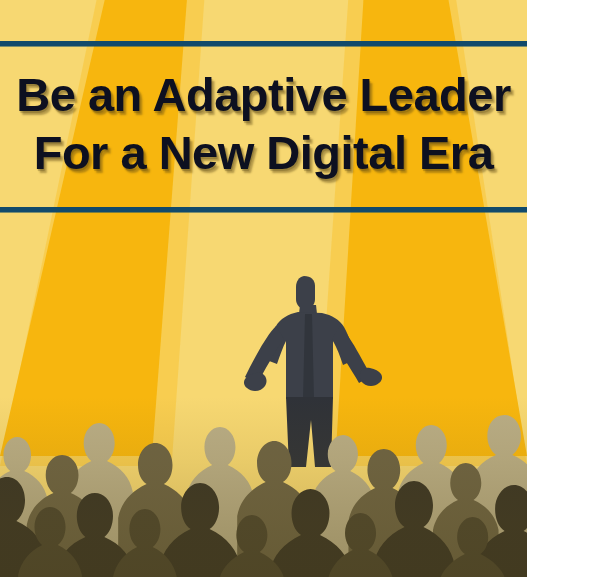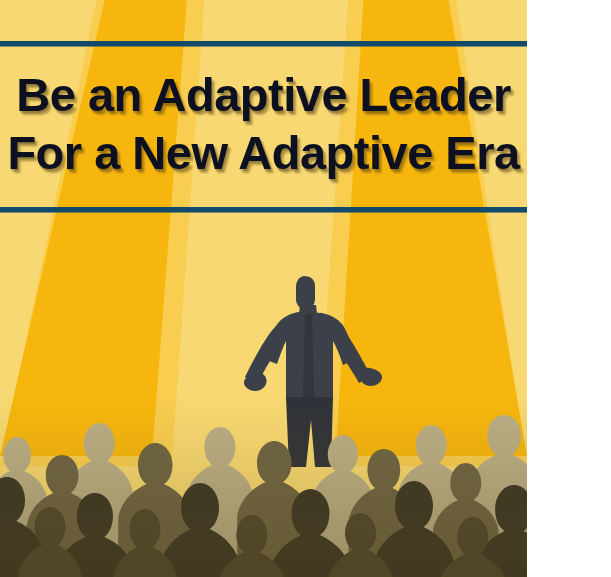--- a/index.html
+++ b/index.html
@@ -150,21 +150,21 @@
   <div class="beam-glow-left"></div>
   <div class="beam-glow-right"></div>
   <div class="beam-left"></div>
   <div class="beam-right"></div>
 
   <div class="rule rule-top"></div>
   <div class="rule rule-bottom"></div>
 
   <div class="title-block">
     <span class="title-line">Be an Adaptive Leader</span>
-    <span class="title-line">For a New Adaptive Era</span>
+    <span class="title-line">For a New Digital Era</span>
   </div>
 
   <div class="speaker">
     <svg viewBox="0 0 170 195" xmlns="http://www.w3.org/2000/svg" aria-hidden="true">
       <g fill="#3c4049">
 
         <path d="M76 4 c-5 1 -8 5 -8 11 l0 12 c0 6 4 10 9 10 c6 0 10 -4 10 -10 l0 -13 c0 -6 -4 -10 -11 -10 z"></path>
 
         <path d="M72 33 l16 0 l1 9 l-18 0 z"></path>
 

